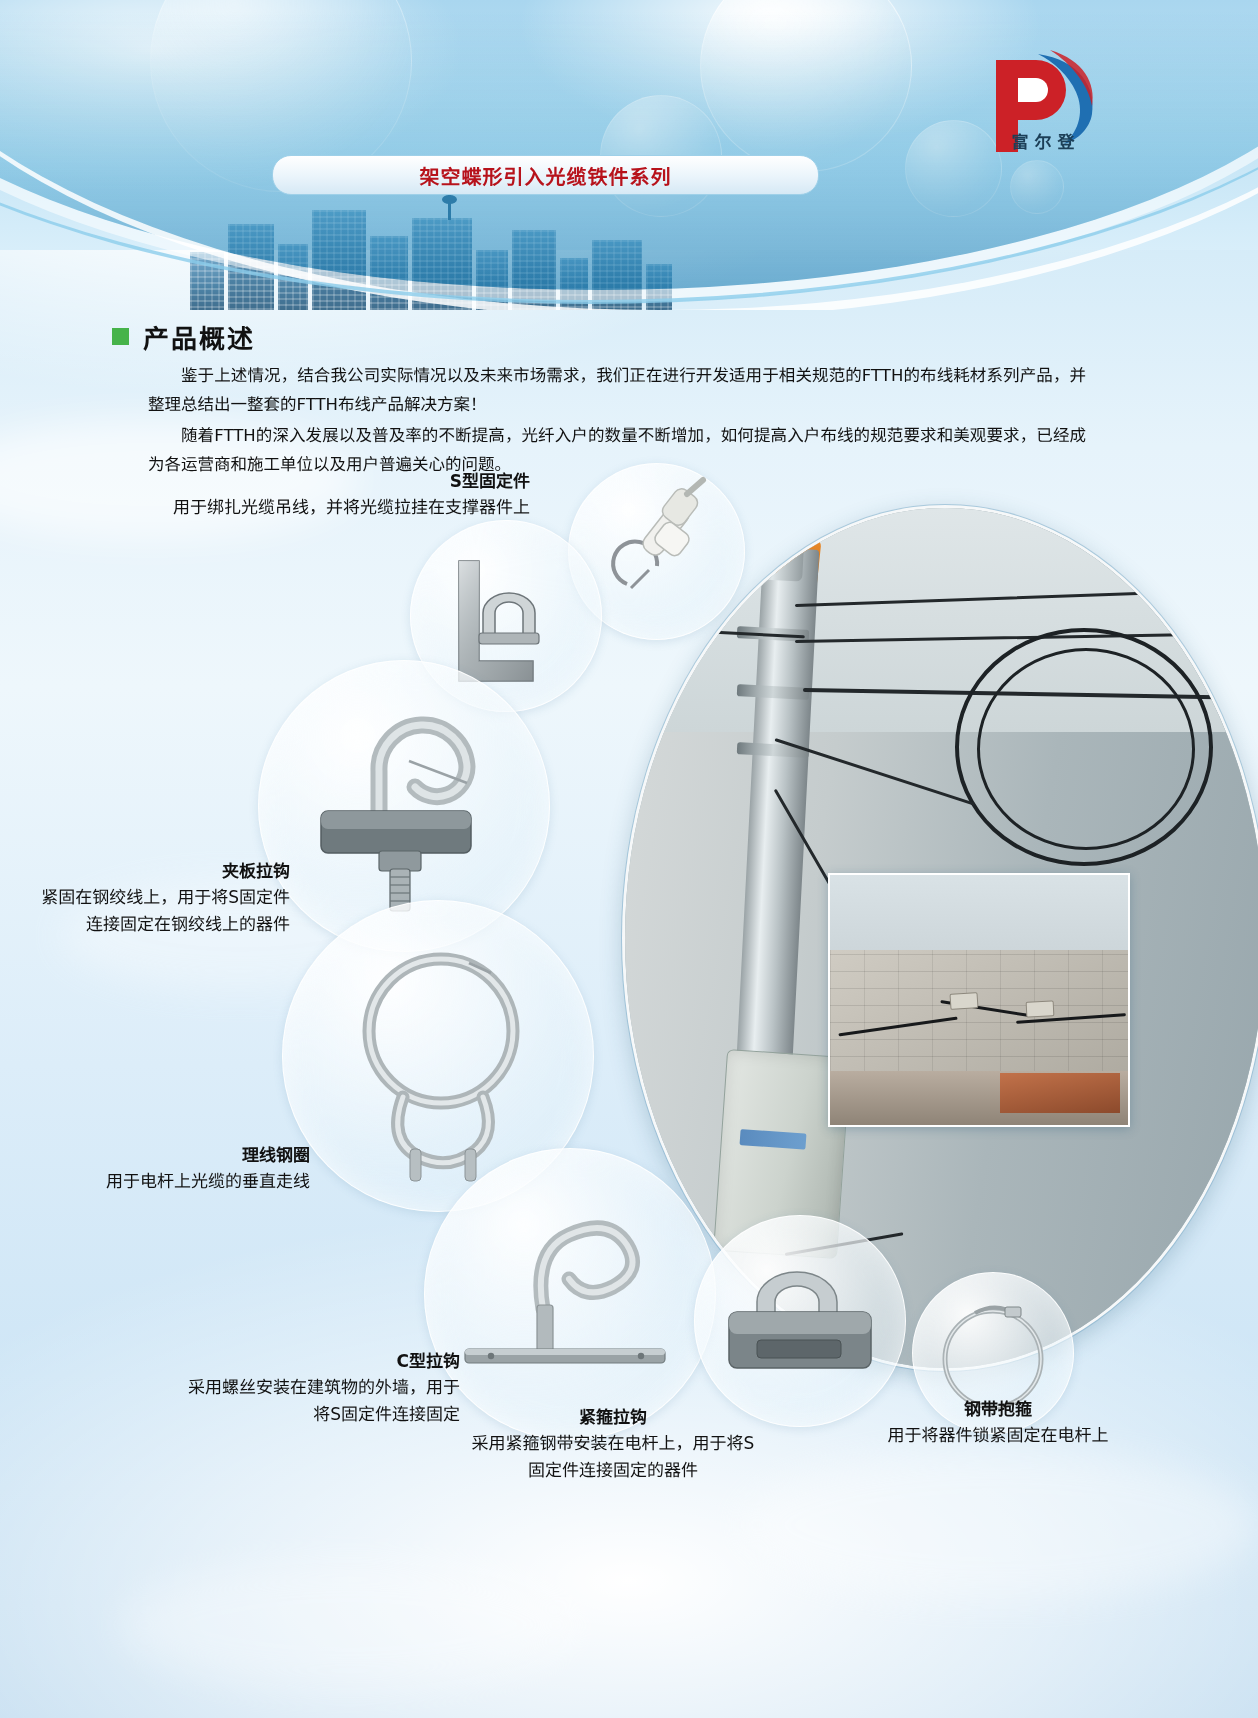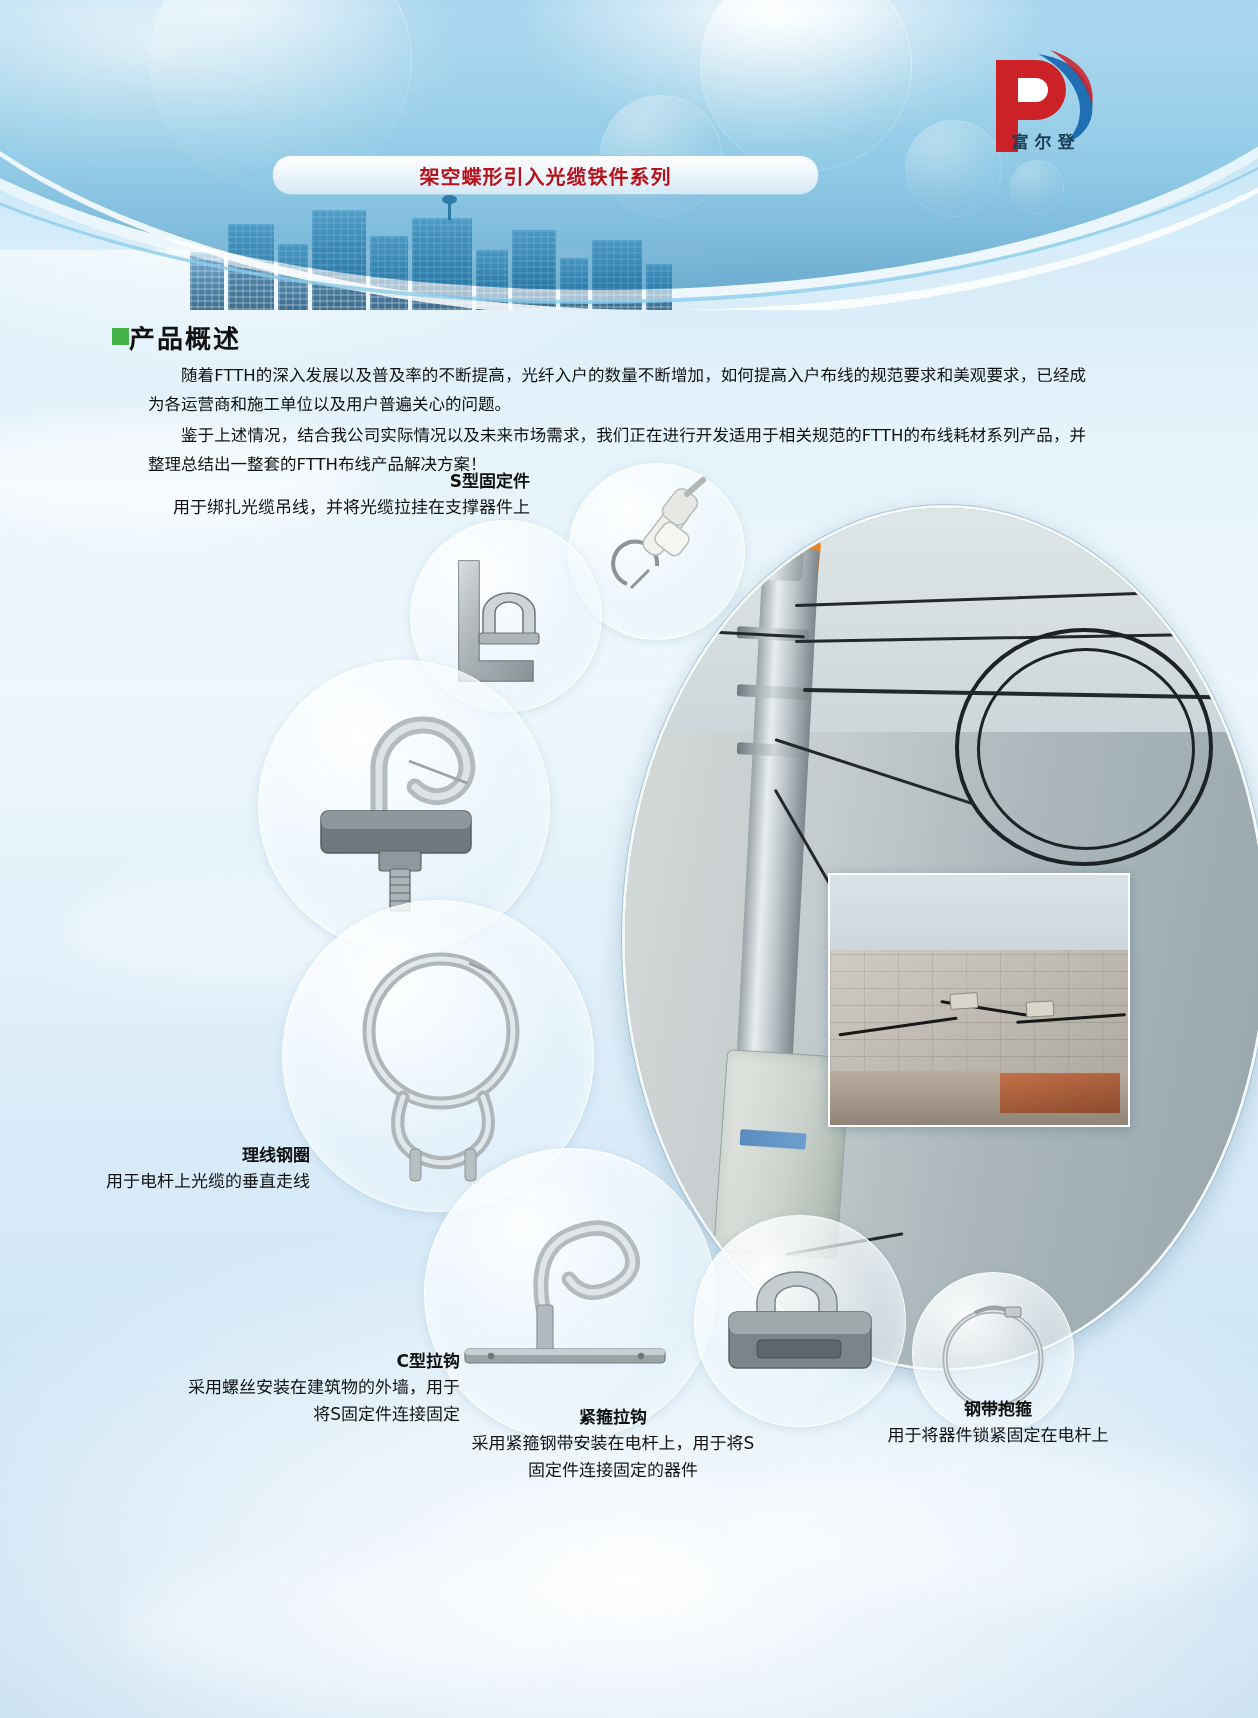--- a/index.html
+++ b/index.html
@@ -82,21 +82,21 @@
     font-family:"DejaVu Sans","Liberation Sans",sans-serif;
   }
 
   
   .logo{position:absolute;right:150px;top:48px;width:130px;height:110px;}
   .logo-name{position:absolute;right:152px;top:128px;width:120px;text-align:center;
     color:#1c3f57;font-size:17px;letter-spacing:6px;font-weight:bold;
     font-family:"DejaVu Sans","Liberation Sans",sans-serif;}
 
   
-  .sec{position:absolute;left:112px;top:318px;display:flex;align-items:center;gap:0;}
+  .sec{position:absolute;left:112px;top:318px;display:flex;align-items:center;gap:14px;}
   .sec-bullet{width:17px;height:17px;background:#46b34a;display:inline-block;}
   .sec h3{margin:0;font-size:26px;color:#111;font-weight:bold;
     font-family:"DejaVu Sans","Liberation Sans",sans-serif;letter-spacing:2px;}
 
   .body-copy{
     position:absolute;left:148px;top:362px;width:938px;
     font-size:16.5px;line-height:1.75;color:#111;
     font-family:"DejaVu Sans","Liberation Sans",sans-serif;
     text-align:justify;
   }
@@ -214,22 +214,22 @@
     </div>
     <div class="logo-name">富尔登</div>
   </div>
 
   <div class="sec">
     <span class="sec-bullet"></span>
     <h3>产品概述</h3>
   </div>
 
   <div class="body-copy">
+    <p>鉴于上述情况，结合我公司实际情况以及未来市场需求，我们正在进行开发适用于相关规范的FTTH的布线耗材系列产品，并整理总结出一整套的FTTH布线产品解决方案！</p>
     <p>随着FTTH的深入发展以及普及率的不断提高，光纤入户的数量不断增加，如何提高入户布线的规范要求和美观要求，已经成为各运营商和施工单位以及用户普遍关心的问题。</p>
-    <p>鉴于上述情况，结合我公司实际情况以及未来市场需求，我们正在进行开发适用于相关规范的FTTH的布线耗材系列产品，并整理总结出一整套的FTTH布线产品解决方案！</p>
   </div>
 
   <div class="photo-circle">
     <div class="ph-wall"></div>
     <div class="ph-sky"></div>
     <div class="orange"></div>
     <div class="pole"></div>
     <div class="pole-cap"></div>
     <div class="pole-band" style="top:120px;"></div>
     <div class="pole-band" style="top:178px;"></div>
@@ -303,20 +303,24 @@
       <rect x="120" y="190" width="42" height="20" rx="3" fill="#8f999d" stroke="#5c6669" stroke-width="1.2"></rect>
       <rect x="131" y="208" width="20" height="42" rx="3" fill="#aab3b6" stroke="#5c6669" stroke-width="1.2"></rect>
       <g stroke="#6b7578" stroke-width="1.2">
         <line x1="131" y1="216" x2="151" y2="216"></line>
           <line x1="131" y1="224" x2="151" y2="224"></line>
         <line x1="131" y1="232" x2="151" y2="232"></line>
           <line x1="131" y1="240" x2="151" y2="240"></line>
       </g>
     </svg>
   </div>
+  <div class="cap r" style="left:30px;top:858px;width:260px;">
+    <div><b>夹板拉钩</b></div>
+    <div>紧固在钢绞线上，用于将S固定件连接固定在钢绞线上的器件</div>
+  </div>
 
   <div class="pc" style="left:282px;top:900px;width:310px;height:310px;">
     <svg viewBox="0 0 310 310" width="310" height="310">
       <circle cx="158" cy="130" r="72" fill="none" stroke="#aeb6b9" stroke-width="13"></circle>
       <circle cx="158" cy="130" r="72" fill="none" stroke="#e2e7e9" stroke-width="5"></circle>
       <path d="M120 196 q-16 44 16 60 q30 14 56 -6 q22 -18 8 -54" fill="none" stroke="#aeb6b9" stroke-width="13" stroke-linecap="round"></path>
       <path d="M120 196 q-16 44 16 60 q30 14 56 -6 q22 -18 8 -54" fill="none" stroke="#e2e7e9" stroke-width="5" stroke-linecap="round"></path>
       <rect x="127" y="248" width="11" height="32" rx="4" fill="#b7bfc2" stroke="#8c9497" stroke-width="1"></rect>
       <rect x="182" y="248" width="11" height="32" rx="4" fill="#b7bfc2" stroke="#8c9497" stroke-width="1"></rect>
       <path d="M186 62 l22 10" stroke="#9aa2a6" stroke-width="3"></path>

